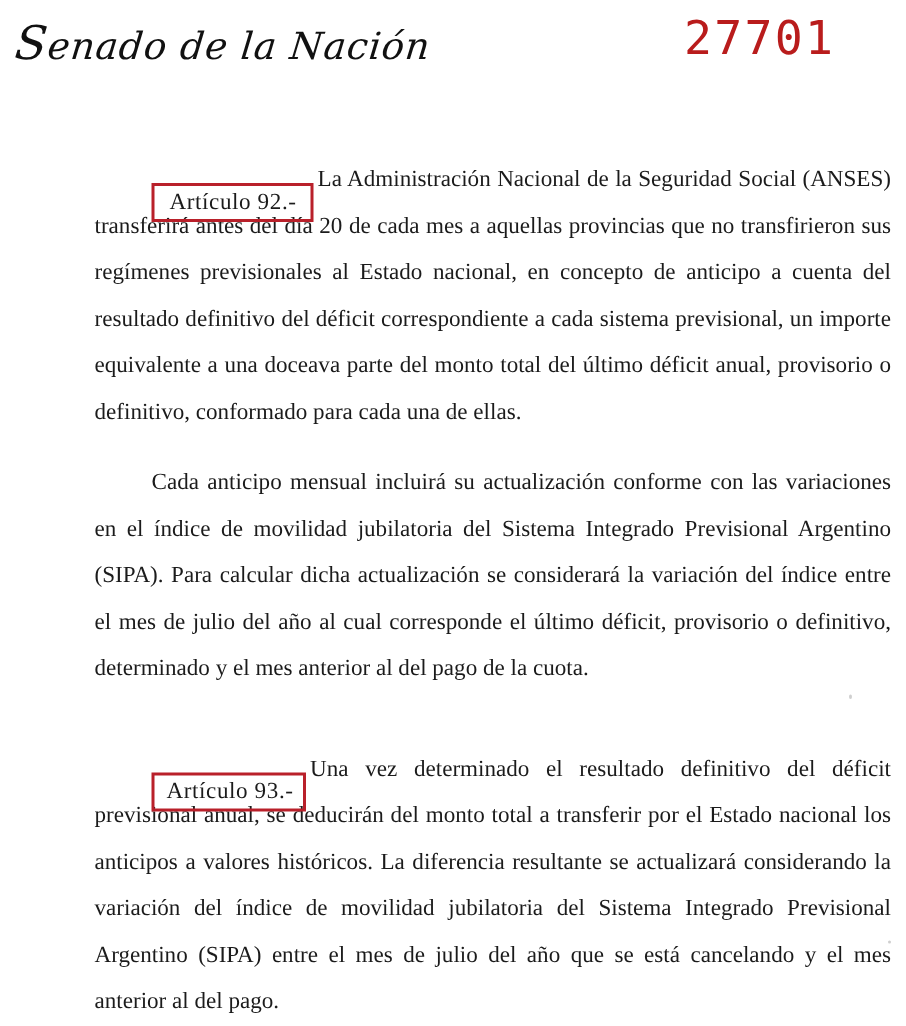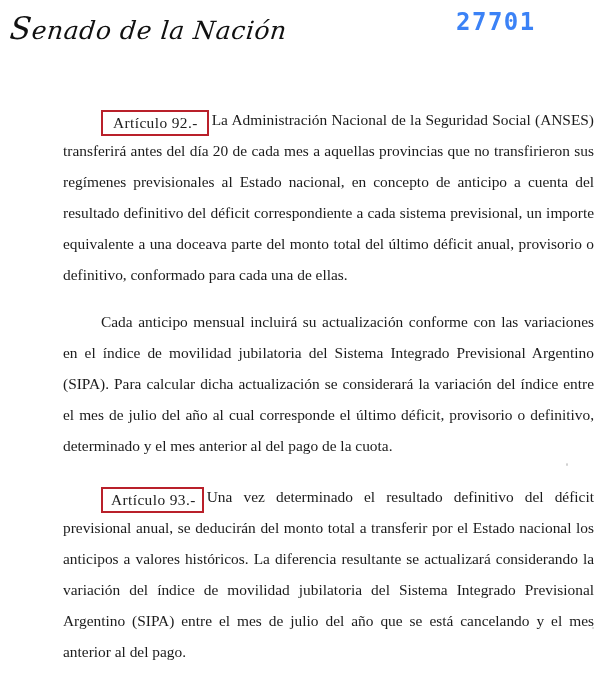--- a/index.html
+++ b/index.html
@@ -39,24 +39,24 @@
   }
   .letterhead .cap {
     font-size: 31px;
     line-height: 0;
   }
   .folio-number {
     position: absolute;
     left: 456px;
     top: 8px;
     font-family: "DejaVu Sans Mono", monospace;
-    font-size: 24px;
-    font-weight: 700;
+    font-size: 31px;
+    font-weight: 400;
     letter-spacing: 1.5px;
-    color: #3b82f6;
+    color: #b91c1c;
     white-space: nowrap;
   }
 
   
   .doc-body {
     position: absolute;
     left: 63px;
     top: 104px;
     width: 531px;
   }
@@ -64,21 +64,21 @@
     margin: 0;
     text-align: justify;
     text-justify: inter-word;
     font-size: 15.4px;
     line-height: 31px;
   }
   .para + .para {
     margin-top: 16px;
   }
   .para.gap-before {
-    margin-top: 20px;
+    margin-top: 36px;
   }
   .indent {
     display: inline-block;
     width: 38px;
   }
 
   
   .ul {
     background-image: linear-gradient(to right, #a42a39, #a42a39);
     background-repeat: no-repeat;
@@ -90,21 +90,21 @@
   }
 
   
   .artbox {
     display: inline-block;
     border: 2.4px solid #b9202a;
     padding: 1px 9px 1px 10px;
     margin-right: 3px;
     line-height: 20px;
     position: relative;
-    top: 3px;
+    top: 15px;
     letter-spacing: 0.4px;
     white-space: nowrap;
   }
   .artbox-93 {
     padding: 1px 6px 1px 8px;
   }
 
   
   .speck {
     position: absolute;

